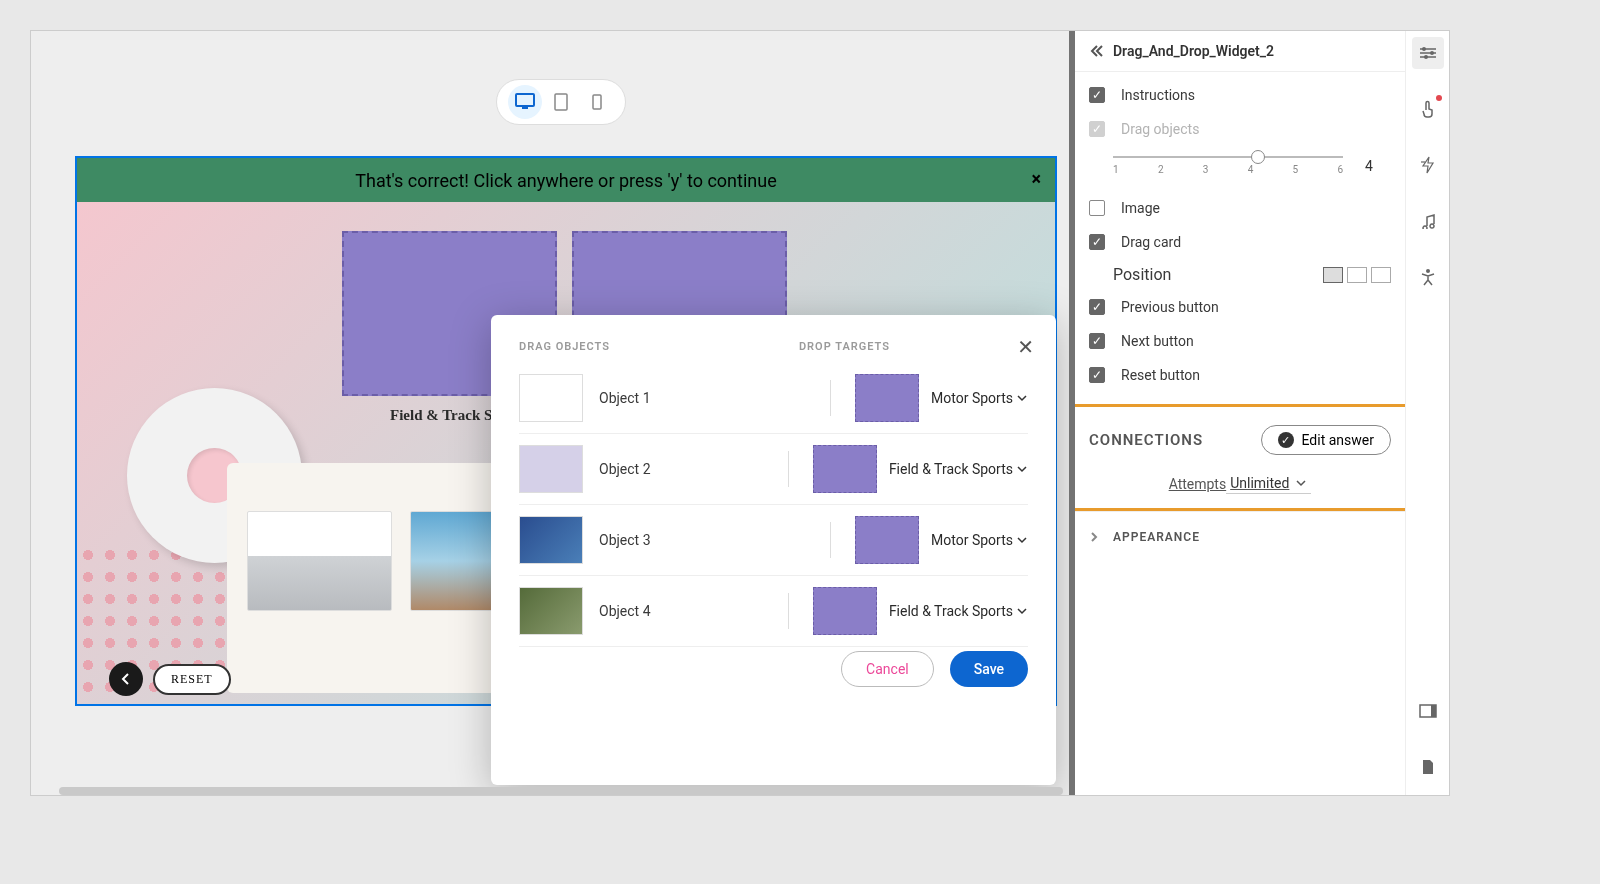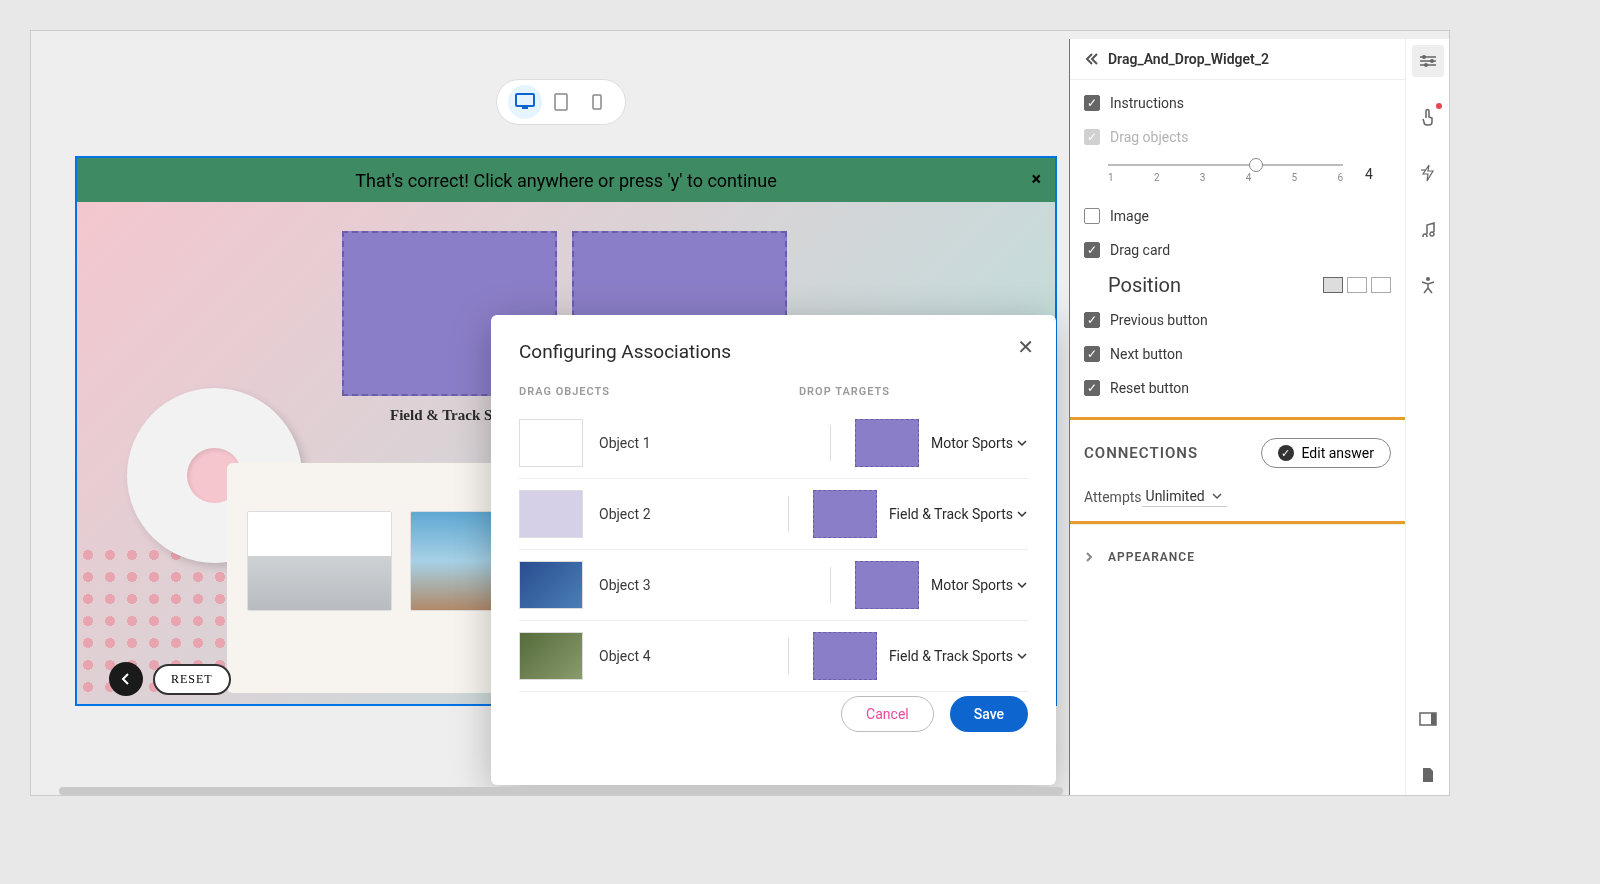--- a/index.html
+++ b/index.html
@@ -38,53 +38,53 @@
     .thumb { width: 64px; height: 48px; background: #d5d0e8; border: 1px solid #ddd; margin-right: 16px; background-size:cover; background-position:center;}
     .thumb.car{background:#fff;}
     .obj-label { font-size: 14px; color: #3a3a3a; flex: 1; }
     .vdivider{width:1px; height:36px; background:#ddd; margin:0 24px;}
     .target-swatch { width: 64px; height: 48px; background: #8b7ec8; border: 1px dashed #6b5ea8; margin-right: 12px; }
     .target-dd { font-size: 14px; font-weight: 400; color: #2a2a2a; display: flex; align-items: center; gap: 3px; cursor: pointer; }
     .modal-footer { display: flex; justify-content: flex-end; gap: 16px; margin-top: 4px; }
     .btn { padding: 9px 24px; border-radius: 18px; font-size: 14px; cursor: pointer; border: none; }
     .btn-cancel { background: #fff; border: 1.5px solid #bbb; color: #ec4899; }
     .btn-save { background: #0d66d0; color: #fff; font-weight: 500; }
-    .sidebar { position: absolute; right: 0; top: 8px; width: 380px; height: 766px; background: #fff; border-left: 1px solid #737373; display:flex; }
+    .sidebar { position: absolute; right: 0; top: 0; width: 380px; height: 766px; background: #fff; border-left: 6px solid #737373; display:flex; }
     .side-main{flex:1; overflow:hidden; position:relative;}
     .side-header { display: flex; align-items: center; gap: 8px; padding: 12px 14px; border-bottom: 1px solid #eee; }
     .side-header svg { cursor: pointer; }
     .side-title { font-size: 14px; font-weight: 600; color: #333; }
     .side-body { padding: 6px 14px 0 14px; }
-    .chk-row { display: flex; gap: 10px; padding: 9px 0; font-size: 14px; color: #3a3a3a; }
+    .chk-row { display: flex; gap: 16px; padding: 9px 0; font-size: 14px; color: #3a3a3a; }
     .chk-row.disabled { color: #b3b3b3; }
     .chk { width: 16px; height: 16px; border: 1.5px solid #888; border-radius: 2px; display: inline-flex; align-items: center; justify-content: center; flex-shrink: 0; }
     .chk.checked { background: #666; border-color: #666; }
     .chk.checked::after{content:"✓"; color:#fff; font-size:12px; line-height:1;}
     .chk.disabled-chk{ background:#d0d0d0; border-color:#d0d0d0;}
     .chk.disabled-chk.checked::after{content:"✓"; color:#fff;}
     .slider-wrap { padding: 10px 12px 16px 24px; display:flex; align-items:center; gap:16px;}
     .slider-track{position:relative; flex:1;}
     .slider-line{height:2px; background:#bbb; width:100%; position:relative;}
     .slider-ticks{display:flex; justify-content:space-between; margin-top:6px; font-size:10px; color:#888;}
     .slider-thumb{position:absolute; top:-6px; left:60%; width:14px; height:14px; border-radius:50%; background:#fff; border:1.5px solid #888;}
     .slider-value{font-size:14px; color:#333; width:20px; text-align:center;}
-    .sub-row{display:flex; align-items:center; justify-content:space-between; padding:6px 0 6px 24px; font-size:20px; color:#3a3a3a;}
+    .sub-row{display:flex; align-items:center; justify-content:space-between; padding:6px 0 6px 24px; font-size:16px; color:#3a3a3a;}
     .pill-btn{padding:5px 16px; border:1.5px solid #888; border-radius:16px; font-size:13px; background:#fff; cursor:pointer;}
     .pos-toggles{display:flex; gap:4px;}
     .pos-toggle{width:20px; height:16px; border:1.5px solid #aaa; background:#fff; cursor:pointer;}
     .pos-toggle.active{background:#ddd; border-color:#666;}
     .connections-block{ border:3px solid #e89b2c; margin:12px -3px 0 -3px; padding:18px 14px 14px 14px;}
     .conn-head{display:flex; justify-content:space-between; align-items:center; margin-bottom:18px;}
     .conn-title{font-size:15px; letter-spacing:1px; font-weight:600; color:#555;}
     .edit-answer{display:flex; align-items:center; gap:8px; padding:6px 16px; border:1.5px solid #888; border-radius:18px; font-size:14px; background:#fff; cursor:pointer;}
     .edit-answer .dot{width:16px; height:16px; border-radius:50%; background:#333; display:flex;align-items:center;justify-content:center;}
     .edit-answer .dot::after{content:"✓"; color:#fff; font-size:11px;}
-    .attempts-row{display:flex; justify-content:flex-start; align-items:center; font-size:14px; color:#555;}
+    .attempts-row{display:flex; justify-content:center; align-items:center; font-size:14px; color:#555;text-decoration:underline;}
     .attempts-sel{display:flex; align-items:center; gap:6px; font-size:14px; color:#333; border-bottom:1px solid #ccc; padding:2px 4px; cursor:pointer;}
-    .appearance-row{display:flex; align-items:center; gap:14px; padding:25px 14px; border-top:1px solid #eee; font-size:12px; letter-spacing:1px; font-weight:600; color:#555;}
+    .appearance-row{display:flex; align-items:center; gap:14px; padding:18px 14px; border-top:1px solid #eee; font-size:12px; letter-spacing:1px; font-weight:600; color:#555;}
     .sidebar-rail{width:44px; border-left:1px solid #eee; display:flex; flex-direction:column; align-items:center; padding-top:6px; gap:24px;}
     .rail-btn{width:32px; height:32px; display:flex; align-items:center; justify-content:center; cursor:pointer; border-radius:4px; position:relative;}
     .rail-btn.active{background:#eee;}
     .red-dot{position:absolute; top:2px; right:2px; width:6px; height:6px; border-radius:50%; background:#e34850;}
     .bottom-rail{position:absolute; right:0; bottom:0; width:44px; height:110px; border-left:1px solid #eee; display:flex; flex-direction:column; align-items:center; justify-content:flex-start; gap:24px; padding-top:8px; background:#fff;}
     .hscroll{position:absolute; left:28px; bottom:0; width:1004px; height:8px; background:#c9c9c9; border-radius:4px;}
   </style>
 </head>
 <body>
 
@@ -133,21 +133,20 @@
         <svg width="14" height="14" viewBox="0 0 14 14">
             <path d="M9 2 L4 7 L9 12" stroke="#fff" stroke-width="2" fill="none"></path>
           </svg>
       </div>
       <button class="reset-btn">RESET</button>
     </div>
   </div>
 
   <div class="modal">
     <div class="modal-close">✕</div>
-    <div class="modal-title">Configuring Associations</div>
     <div class="modal-headers">
       <div class="h1">DRAG OBJECTS</div>
       <div class="h2">DROP TARGETS</div>
     </div>
 
     <div class="assoc-row">
       <div class="thumb car"></div>
       <div class="obj-label">Object 1</div>
       <div class="vdivider"></div>
       <div class="target-swatch"></div>

